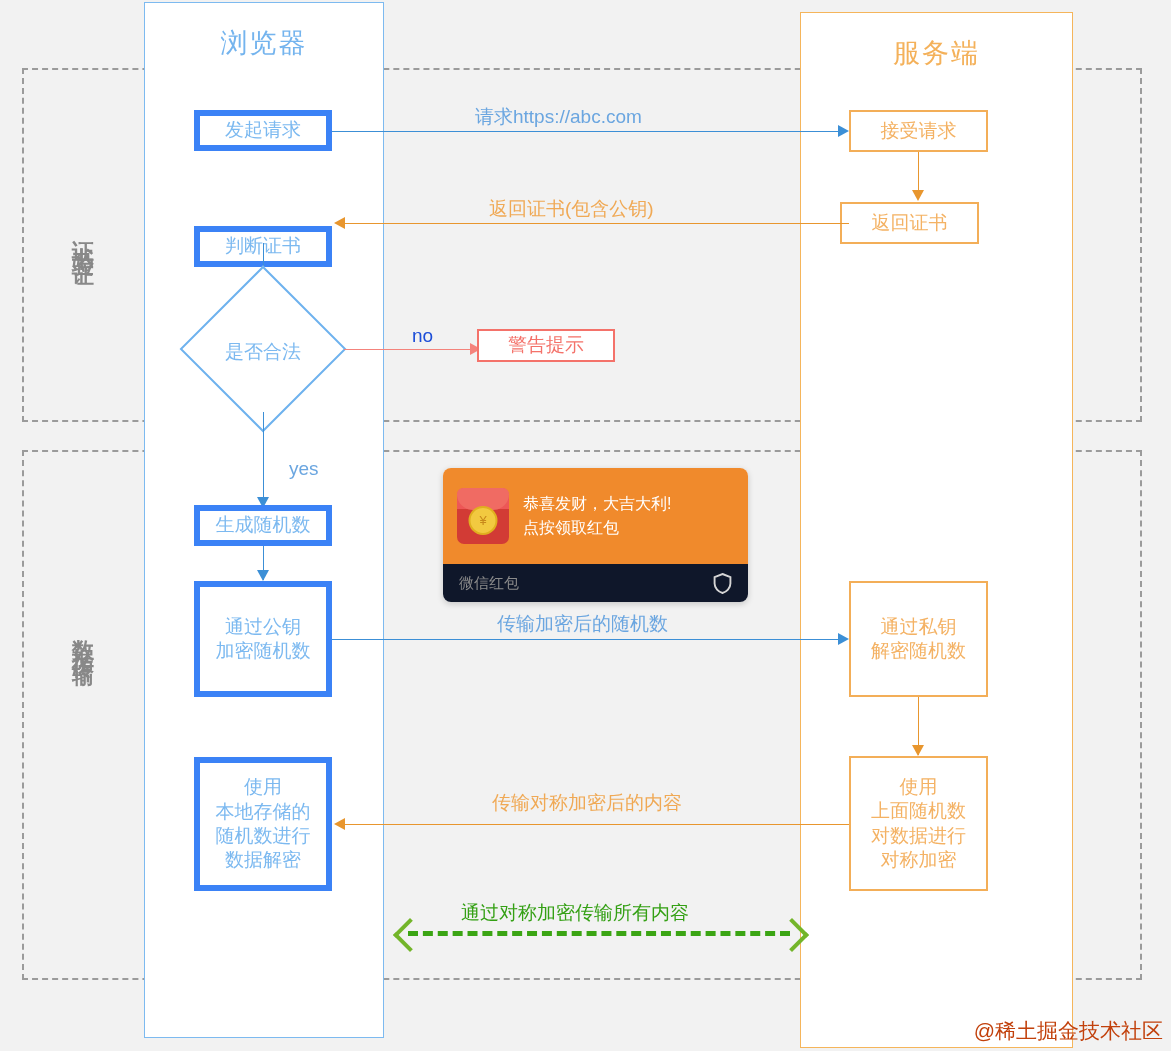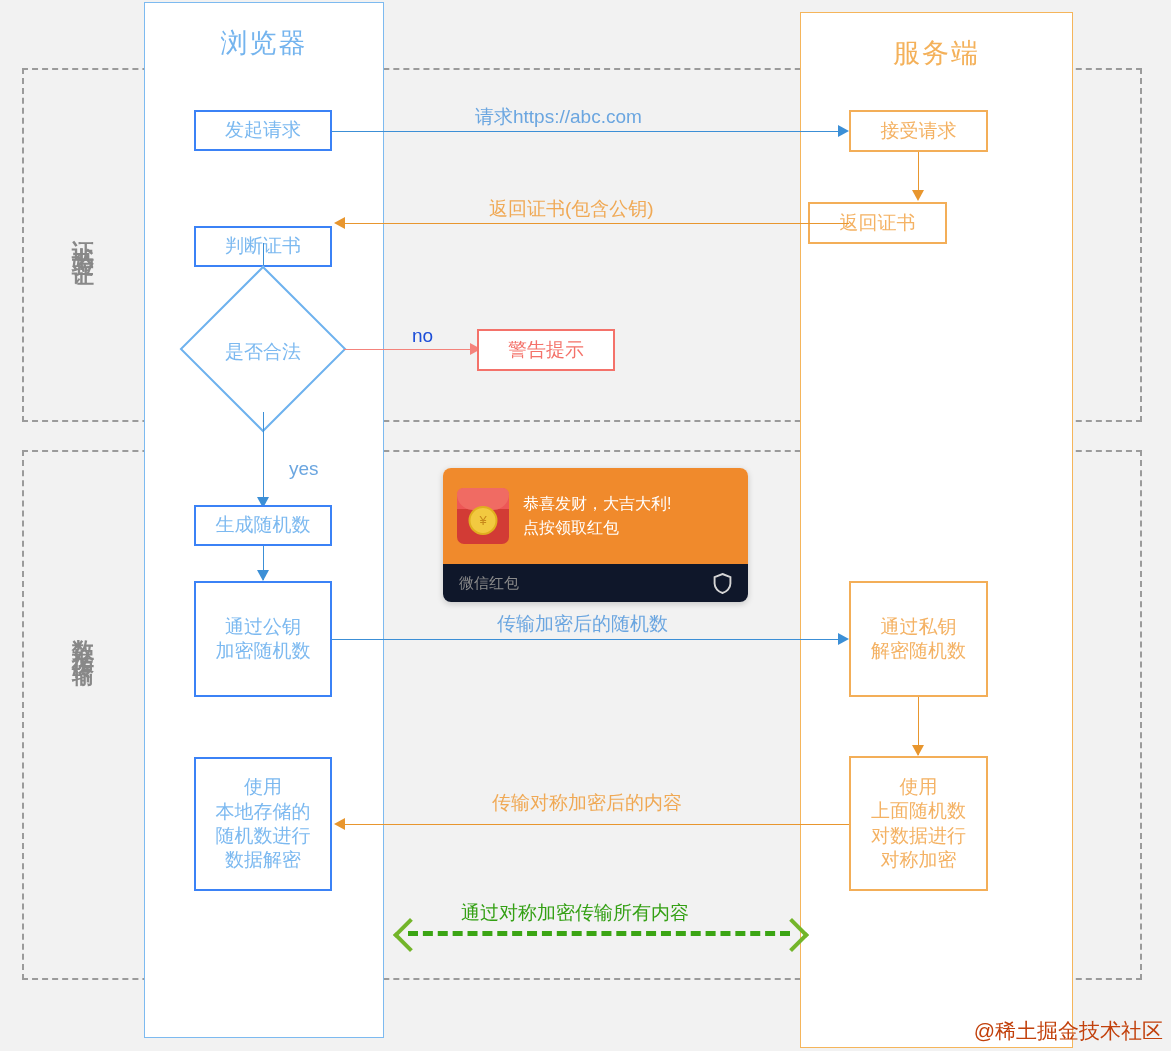--- a/index.html
+++ b/index.html
@@ -34,21 +34,21 @@
   .phase-cert .phase-label{left:48px;top:152px;}
   .phase-data .phase-label{left:48px;top:170px;}
 
   
   .node{
     position:absolute;box-sizing:border-box;background:#fff;
     display:flex;align-items:center;justify-content:center;
     text-align:center;line-height:1.28;font-size:19px;
     white-space:pre-line;
   }
-  .n-blue{border:2px solid #3b82f6;color:#7CB9F0;}
+  .n-blue{border:6px solid #3b82f6;color:#7CB9F0;}
   .n-orange{border:2px solid #F3AE58;color:#F4B264;}
   .n-red{border:2.5px solid #F4726A;color:#F4726A;}
 
   
   .diamond{
     position:absolute;width:118px;height:118px;
     border:2px solid #6EB2EE;background:#fff;
     transform:rotate(45deg);box-sizing:border-box;
   }
   .diamond-text{
@@ -151,39 +151,39 @@
 
   <div class="ln hline c-blue" style="left:332px;top:131px;width:512px;"></div>
   <div class="arrow ar-right a-blue" style="left:838px;top:125px;"></div>
   <div class="edge-label el-blue" style="left:475px;top:104px;">请求https://abc.com</div>
 
   <div class="node n-orange" style="left:849px;top:110px;width:139px;height:42px;">接受请求</div>
 
   <div class="ln vline c-orange" style="left:918px;top:152px;height:40px;"></div>
   <div class="arrow ar-down a-orange" style="left:912px;top:190px;"></div>
 
-  <div class="node n-orange" style="left:808px;top:202px;width:139px;height:42px;">返回证书</div>
+  <div class="node n-orange" style="left:840px;top:202px;width:139px;height:42px;">返回证书</div>
 
   <div class="ln hline c-orange" style="left:345px;top:223px;width:504px;"></div>
   <div class="arrow ar-left a-orange" style="left:334px;top:217px;"></div>
   <div class="edge-label el-orange" style="left:489px;top:196px;">返回证书(包含公钥)</div>
 
   <div class="node n-blue" style="left:194px;top:202px;width:138px;height:41px;margin-top:24px;">判断证书</div>
 
   <div class="ln vline c-blue" style="left:263px;top:243px;height:42px;"></div>
   <div class="arrow ar-down a-blue" style="left:257px;top:283px;"></div>
 
   <div class="diamond" style="left:204px;top:290px;"></div>
   <div class="diamond-text" style="left:178px;top:339px;">是否合法</div>
 
   <div class="ln hline c-red" style="left:344px;top:349px;width:132px;"></div>
   <div class="arrow ar-right a-red" style="left:470px;top:343px;"></div>
   <div class="edge-label el-red" style="left:412px;top:325px;">no</div>
 
-  <div class="node n-red" style="left:477px;top:329px;width:138px;height:42px;">警告提示</div>
+  <div class="node n-red" style="left:477px;top:329px;width:138px;height:33px;">警告提示</div>
 
   <div class="ln vline c-blue" style="left:263px;top:412px;height:90px;"></div>
   <div class="arrow ar-down a-blue" style="left:257px;top:497px;"></div>
   <div class="edge-label el-blue" style="left:289px;top:458px;">yes</div>
 
   <div class="node n-blue" style="left:194px;top:505px;width:138px;height:41px;">生成随机数</div>
 
   <div class="ln vline c-blue" style="left:263px;top:546px;height:34px;"></div>
   <div class="arrow ar-down a-blue" style="left:257px;top:570px;"></div>
 

